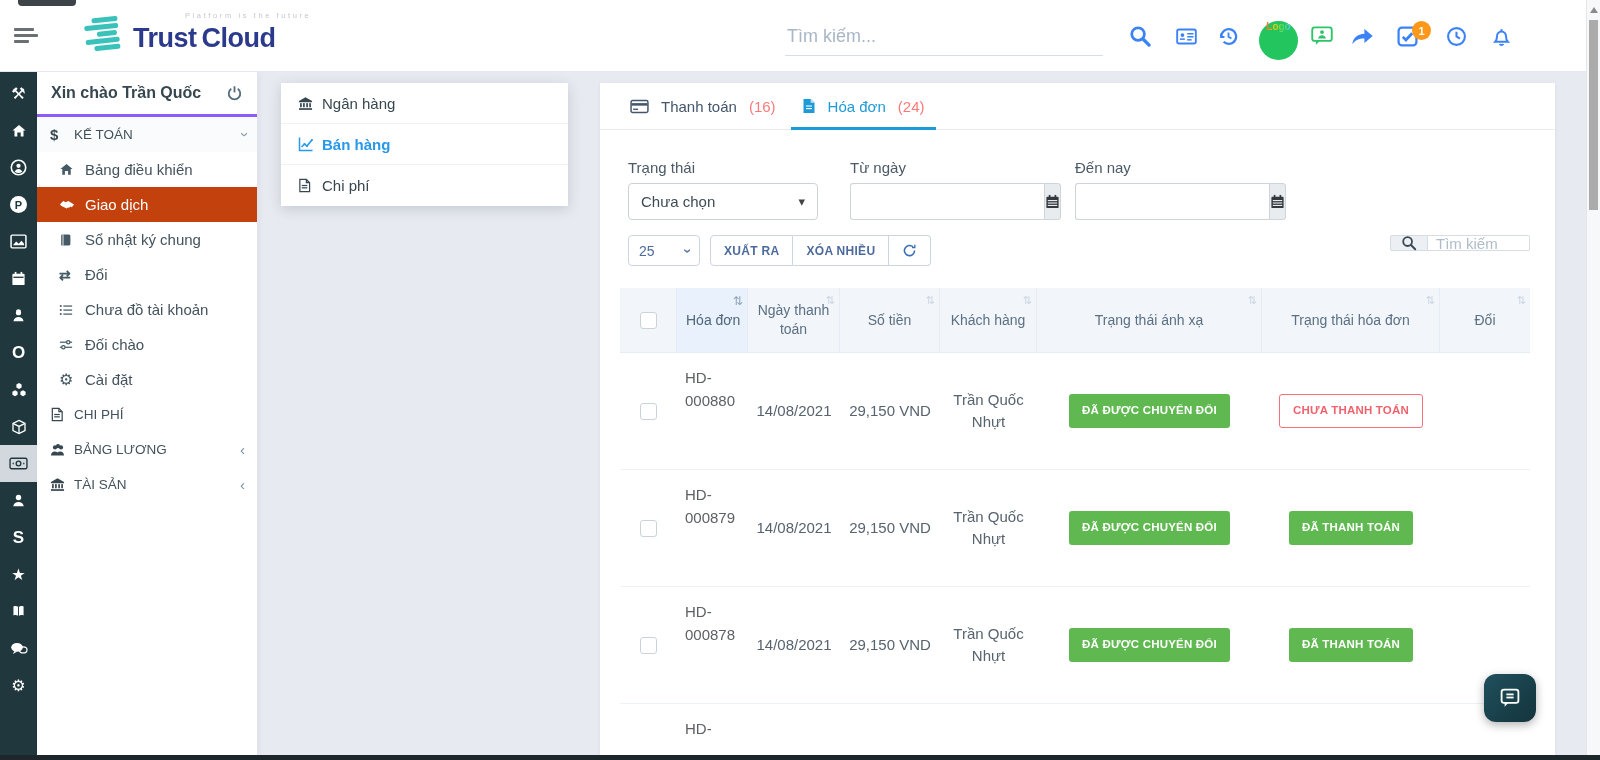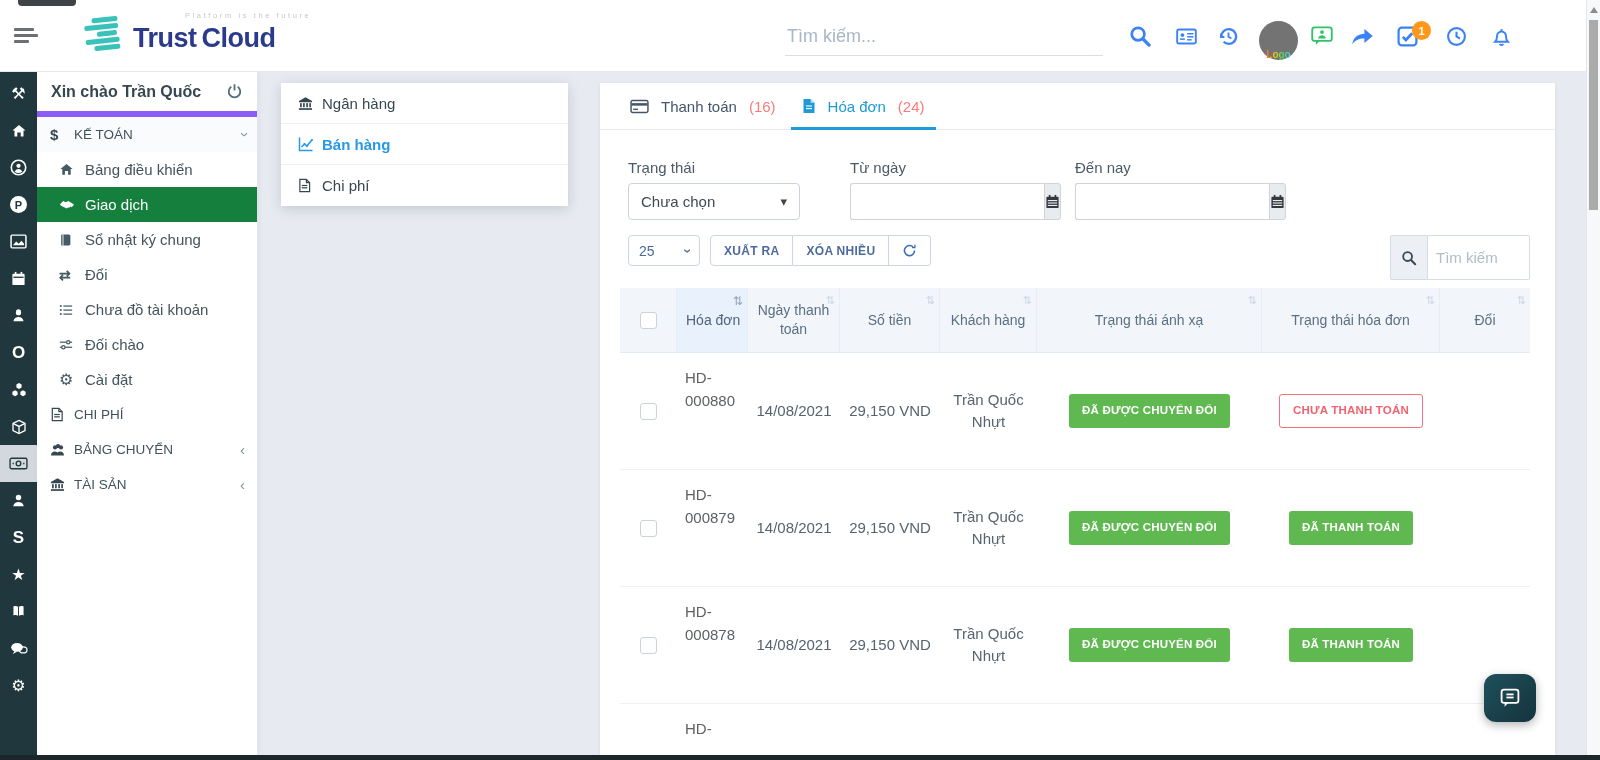--- a/index.html
+++ b/index.html
@@ -22,43 +22,43 @@
   .logo-mark i:nth-child(4){width:34px}
   .logo-mark i:nth-child(5){width:26px;margin-left:8px}
   .logo-text{margin-left:6px;position:relative}
   .tagline{position:absolute;top:-4px;left:52px;font-size:7.5px;letter-spacing:2.6px;color:#c3c8d2;white-space:nowrap}
   .brand{font-size:27px;font-weight:bold;color:#2b3a8c;letter-spacing:-.5px;display:flex;gap:5px;margin-top:8px}
   .nav-search{position:absolute;left:785px;top:22px;width:318px}
   .nav-search input{width:100%;border:none;outline:none;border-bottom:1px solid #d9dde4;font-size:18px;padding:4px 2px 8px;color:#5a6b7c;background:transparent;font-family:"Liberation Sans",sans-serif}
   .nav-search input::placeholder{color:#a9b6c7}
   .nav-ic{position:absolute;top:0;width:36px;height:72px;display:flex;align-items:center;justify-content:center;color:#3b82f6;cursor:pointer}
   .nav-ic.green{color:#2fc46a}
-  .avatar{position:absolute;left:1259px;top:21px;width:39px;height:39px;border-radius:50%;background:#737373;display:flex;align-items:flex-end;justify-content:center;cursor:pointer}
+  .avatar{position:absolute;left:1259px;top:21px;width:39px;height:39px;border-radius:50%;background:#22c55e;display:flex;align-items:flex-start;justify-content:center;cursor:pointer}
   .avatar span{font-size:10px;font-weight:bold;background:linear-gradient(90deg,#ff5e3a,#ffcc00,#4cd964,#5ac8fa);-webkit-background-clip:text;background-clip:text;color:transparent}
   .noti-badge{position:absolute;left:1412px;top:21px;min-width:19px;height:19px;border-radius:50%;background:#ff9718;color:#fff;font-size:11px;font-weight:bold;display:flex;align-items:center;justify-content:center;z-index:7}
 
   
   .rail{position:absolute;left:0;top:72px;width:37px;bottom:5px;background:#20383d;padding-top:3px;z-index:5}
   .rail-item{height:37px;display:flex;align-items:center;justify-content:center;color:#fff;cursor:pointer;font-size:16px}
   .rail-item.active{background:#d3d8df;color:#20383d}
   .rail-item .circ{width:17px;height:17px;border-radius:50%;background:#fff;color:#20383d;font-size:11px;font-weight:bold;display:flex;align-items:center;justify-content:center}
   .rail-item .letter{font-weight:bold;font-size:17px}
 
   
   .sidebar{position:absolute;left:37px;top:72px;width:220px;bottom:5px;background:#fff;z-index:5;box-shadow:2px 0 6px rgba(30,40,50,.05)}
-  .side-head{height:45px;display:flex;align-items:center;justify-content:space-between;padding:0 14px;border-bottom:6px solid #8b5cf6;color:#37474f;font-size:16px;font-weight:bold}
+  .side-head{height:45px;display:flex;align-items:center;justify-content:space-between;padding:0 14px;border-bottom:3px solid #8b5cf6;color:#37474f;font-size:16px;font-weight:bold}
   .pw{color:#546e7a;cursor:pointer}
   .side-section{height:35px;display:flex;align-items:center;padding:0 13px;color:#42525c;font-size:13.5px;cursor:pointer;position:relative}
   .side-section .sic{width:24px;color:#37474f;font-size:15px;font-weight:bold}
   .side-section .chev{position:absolute;right:12px;color:#78909c;font-size:15px}
   .chev.down{display:inline-block;transform:rotate(-90deg)}
   .sec-acct{background:#fafbfc}
   .side-sub{height:35px;display:flex;align-items:center;padding-left:22px;color:#44535d;font-size:15px;cursor:pointer}
   .side-sub .sic{width:26px;color:#455a64;display:flex;align-items:center;font-size:14px}
-  .side-sub.active{background:#15803d;color:#fff}
+  .side-sub.active{background:#c2410c;color:#fff}
   .side-sub.active .sic{color:#fff}
 
   
   .panel{position:absolute;left:281px;top:83px;width:287px;background:#fff;box-shadow:0 3px 12px rgba(40,50,70,.18);z-index:4}
   .panel-item{height:41px;display:flex;align-items:center;padding:16px 17px;border-bottom:1px solid #f0f1f4;font-size:15px;color:#37474f;cursor:pointer}
   .panel-item:last-child{border-bottom:none}
   .panel-item .pic{width:24px;color:#37474f;display:flex;align-items:center}
   .panel-item.active{color:#2898ea;font-weight:bold}
   .panel-item.active .pic{color:#2898ea}
 
@@ -74,21 +74,21 @@
   .sel{position:absolute;height:37px;border:1px solid #cbd2da;border-radius:4px;background:#fff;display:flex;align-items:center;justify-content:space-between;padding:0 12px;color:#3e4b55;cursor:pointer}
   .date-group{position:absolute;height:37px;display:flex}
   .date-group input{flex:1;border:1px solid #ced4da;border-right:none;border-radius:3px 0 0 3px;outline:none;padding:0 8px;font-family:"Liberation Sans",sans-serif}
   .date-btn{width:38px;background:#e9ecef;border:1px solid #ced4da;border-radius:0 3px 3px 0;display:flex;align-items:center;justify-content:center;color:#33393f;cursor:pointer}
 
   .mini-sel{position:absolute;height:31px;border:1px solid #ccd6e3;border-radius:4px;background:#fff;display:flex;align-items:center;justify-content:space-between;padding:0 10px;color:#4c6a9c;font-size:14px;cursor:pointer}
   .btn-group{position:absolute;display:flex;height:31px}
   .btn{border:1px solid #ccd6e3;background:#fff;color:#4c6a9c;font-size:12px;font-weight:bold;display:flex;align-items:center;justify-content:center;padding:0 13px;cursor:pointer;border-left-width:0;font-family:"Liberation Sans",sans-serif;letter-spacing:.3px}
   .btn:first-child{border-left-width:1px;border-radius:4px 0 0 4px}
   .btn:last-child{border-radius:0 4px 4px 0}
-  .tbl-search{position:absolute;height:45px;display:flex}
+  .tbl-search{position:absolute;height:16px;display:flex}
   .tbl-search .sbtn{width:38px;background:#eceff3;border:1px solid #d6dce3;display:flex;align-items:center;justify-content:center;color:#3c4852;cursor:pointer;border-radius:2px 0 0 2px}
   .tbl-search input{width:102px;border:1px solid #d6dce3;border-left:none;outline:none;padding:0 8px;font-size:15px;color:#5a6b7c;font-family:"Liberation Sans",sans-serif;border-radius:0 2px 2px 0}
   .tbl-search input::placeholder{color:#b0bcc9}
 
   .thead{position:absolute;left:20px;top:205px;width:910px;height:65px;background:#f2f5fa;display:flex;border-bottom:1px solid #e4ebf3}
   .th{position:relative;display:flex;align-items:center;justify-content:center;text-align:center;font-size:14px;color:#5b7083;border-right:1px solid #e7edf4;padding:4px 6px;line-height:1.35}
   .th:last-child{border-right:none}
   .th.sorted{background:#e8f1fc;color:#4f6579;justify-content:flex-start;text-align:left;padding-left:9px}
   .th .sort{position:absolute;top:5px;right:4px;font-size:11px;color:#ccd6e2}
   .th.sorted .sort{color:#8fa3b8;font-size:12px}
@@ -383,21 +383,21 @@
   </div>
   <div class="side-section">
     <span class="sic">
       <svg width="16" height="14" viewBox="0 0 16 14" fill="currentColor">
           <circle cx="5" cy="4.4" r="2.1"></circle>
           <circle cx="11" cy="4.4" r="2.1"></circle>
           <circle cx="8" cy="3.2" r="2.1"></circle>
           <path d="M1 12.4c0-2.2 1.7-3.8 3.9-3.8 1 0 1.9.3 2.6.9.7-.6 1.6-.9 2.6-.9 2.2 0 3.9 1.6 3.9 3.8Z"></path>
         </svg>
     </span>
-    <span>BẢNG CHUYỂN</span>
+    <span>BẢNG LƯƠNG</span>
     <span class="chev">‹</span>
   </div>
   <div class="side-section">
     <span class="sic">
       <svg width="15" height="15" viewBox="0 0 16 16" fill="currentColor">
           <path d="M1 5.4L8 1.4l7 4v1.2H1Z"></path>
           <rect x="2.2" y="7.6" width="1.8" height="4.4"></rect>
           <rect x="5.4" y="7.6" width="1.8" height="4.4"></rect>
           <rect x="8.8" y="7.6" width="1.8" height="4.4"></rect>
           <rect x="12" y="7.6" width="1.8" height="4.4"></rect>
@@ -470,21 +470,21 @@
             <line x1="4" y1="8" x2="10" y2="8" stroke="#fff" stroke-width="1.1"></line>
             <line x1="4" y1="10.6" x2="10" y2="10.6" stroke="#fff" stroke-width="1.1"></line>
           </svg>
       </span>
       <span>Hóa đơn</span>
       <span class="count">(24)</span>
     </div>
   </div>
 
   <div class="filter-label" style="left:28px;top:76px">Trạng thái</div>
-  <div class="sel" style="left:28px;top:100px;width:172px">
+  <div class="sel" style="left:28px;top:100px;width:190px">
     <span>Chưa chọn</span>
     <span style="color:#444;font-size:13px">▾</span>
   </div>
 
   <div class="filter-label" style="left:250px;top:76px">Từ ngày</div>
   <div class="date-group" style="left:250px;top:100px;width:195px">
     <input type="text" style="">
     <span class="date-btn">
       <svg width="15" height="15" viewBox="0 0 16 16" fill="currentColor">
           <rect x="1.5" y="3" width="13" height="12" rx="1"></rect>

